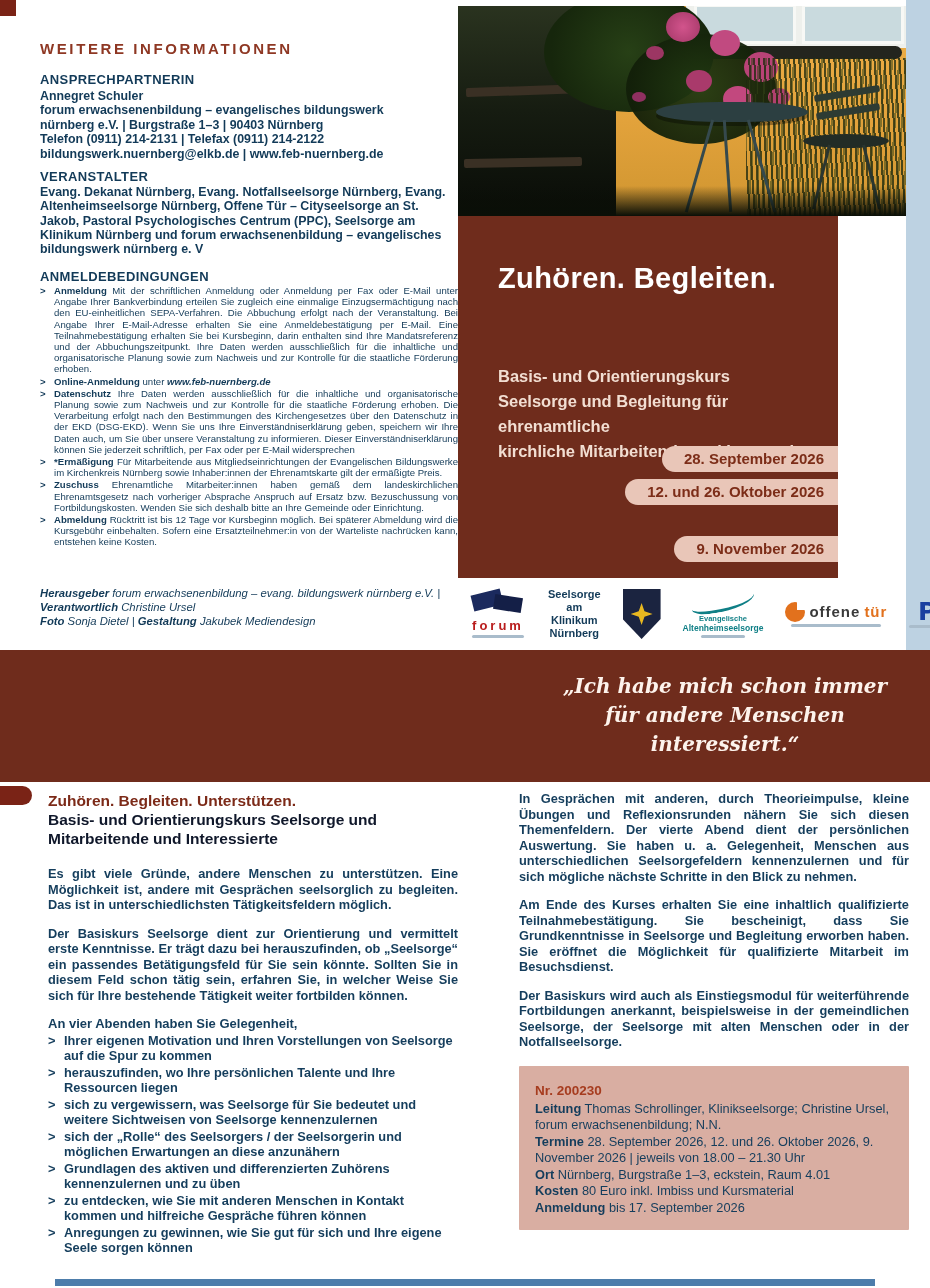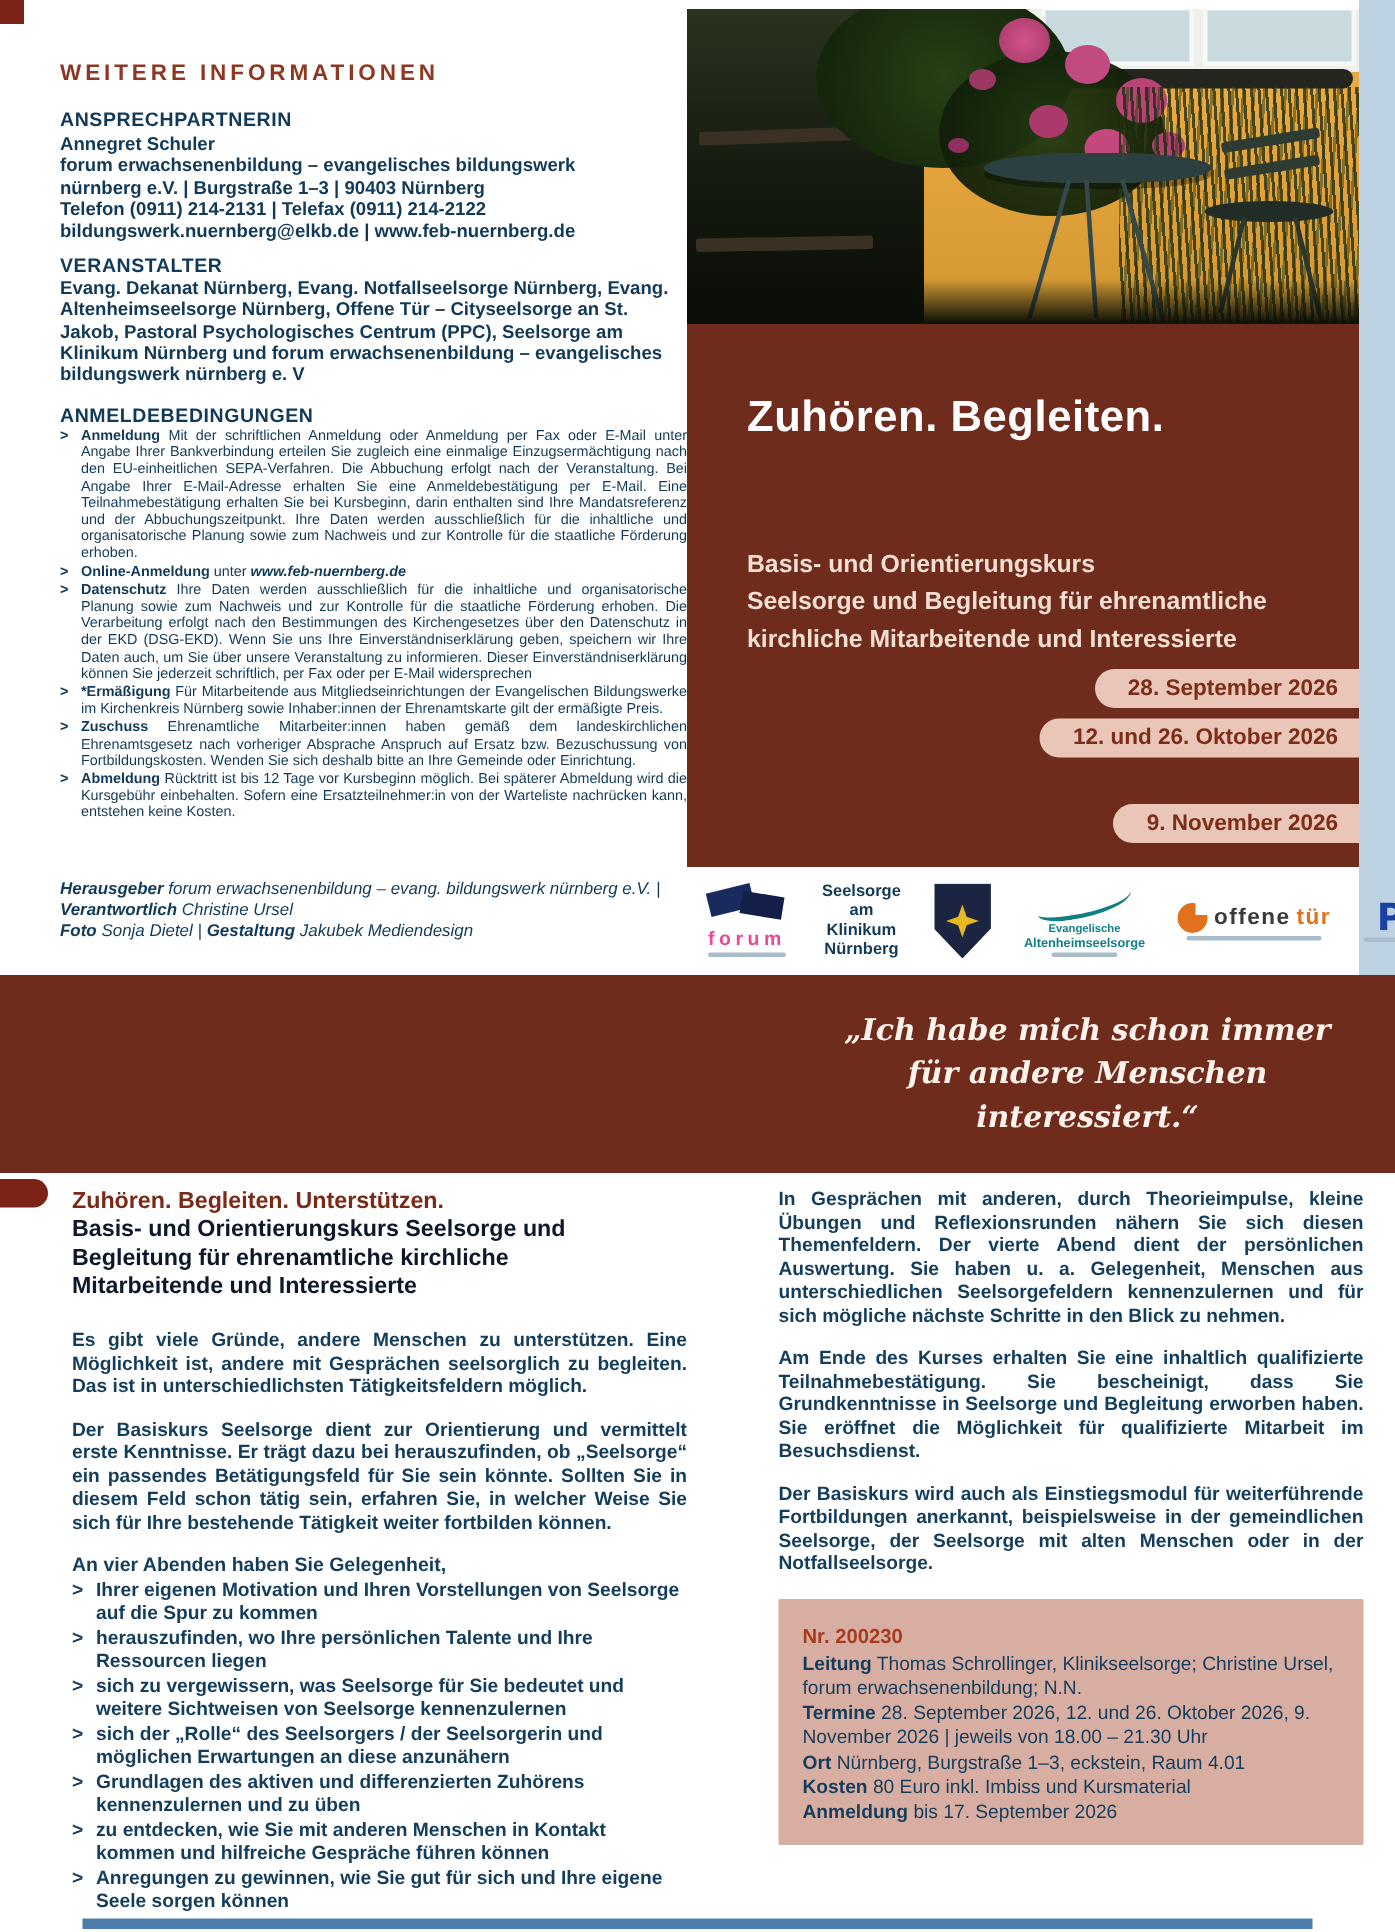--- a/index.html
+++ b/index.html
@@ -51,37 +51,37 @@
   .ph-tabletop{position:absolute;left:198px;top:96px;width:152px;height:20px;background:#2c3f41;border-radius:50%/60%;
                box-shadow:0 4px 0 rgba(0,0,0,.35);}
   .ph-leg{position:absolute;width:3px;background:#35494d;}
   .ph-grass{position:absolute;left:288px;top:52px;width:160px;height:158px;opacity:.9;
       background:repeating-linear-gradient(86deg,rgba(0,0,0,0) 0 3px,rgba(30,42,14,.85) 3px 5px),
                  repeating-linear-gradient(94deg,rgba(0,0,0,0) 0 5px,rgba(52,68,24,.6) 5px 7px);}
   .ph-chairbar{position:absolute;background:#2e3b33;height:7px;border-radius:2px;}
   .ph-chairseat{position:absolute;left:345px;top:128px;width:86px;height:14px;background:#222c26;border-radius:50%;}
   .ph-shadow{position:absolute;left:0;bottom:0;width:100%;height:30px;background:linear-gradient(0deg,#0a0f07,rgba(0,0,0,0));}
 
-  .hero-panel{position:absolute;left:458px;top:216px;width:448px;height:362px;background:#6f2c1c;}
+  .hero-panel{position:absolute;left:458px;top:216px;width:380px;height:362px;background:#6f2c1c;}
   .hero-title{position:absolute;left:40px;top:44px;color:#ffffff;font-size:29px;font-weight:bold;
               line-height:37px;letter-spacing:.4px;}
   .hero-sub{position:absolute;left:40px;top:148px;color:#f2ded2;font-size:16.5px;font-weight:bold;line-height:25px;}
   .pill{position:absolute;right:0;height:26px;background:#e9c6b8;color:#7c2d18;font-size:15px;
         font-weight:bold;line-height:26px;padding:0 14px 0 22px;border-radius:15px 0 0 15px;white-space:nowrap;}
   .pill.d1{top:230px;} .pill.d2{top:263px;} .pill.d3{top:296px;margin-top:24px;}
 
   
   .logo-strip{position:absolute;left:458px;top:578px;width:448px;height:72px;background:#ffffff;
               display:flex;align-items:center;gap:22px;padding-left:12px;box-sizing:border-box;}
   .lg{display:flex;flex-direction:column;align-items:center;justify-content:center;}
   .lg-forum-icon{position:relative;width:56px;height:28px;}
   .lg-forum-icon i{position:absolute;display:block;background:#1b2a5e;}
   .lg-forum-icon i.a{left:2px;top:2px;width:30px;height:16px;transform:rotate(-14deg);}
   .lg-forum-icon i.b{left:24px;top:6px;width:28px;height:15px;transform:rotate(9deg);background:#141f47;}
-  .lg-forum-word{font-size:13px;font-weight:bold;letter-spacing:3px;color:#ec4899;}
+  .lg-forum-word{font-size:13px;font-weight:bold;letter-spacing:3px;color:#b91c1c;}
   .lg-sub{height:3px;background:#a9bccb;border-radius:2px;margin-top:2px;}
   .lg-klinikum{font-size:11px;line-height:13px;font-weight:bold;color:#123a58;text-align:center;}
   .lg-shield{width:38px;height:50px;background:#1b2440;display:flex;align-items:center;justify-content:center;
              clip-path:polygon(0 0,100% 0,100% 60%,50% 100%,0 60%);}
   .lg-star{width:22px;height:22px;background:#e8b820;
            clip-path:polygon(50% 0,63% 37%,100% 50%,63% 63%,50% 100%,37% 63%,0 50%,37% 37%);}
   .lg-swoosh{width:64px;height:18px;border-bottom:3px solid #0f7f86;border-radius:0 0 70% 30%;transform:rotate(-8deg);}
   .lg-ahs1{font-size:7.5px;color:#0f7f86;font-weight:bold;margin-top:2px;}
   .lg-ahs2{font-size:8.5px;color:#0f7f86;font-weight:bold;}
   .lg-ot-row{display:flex;align-items:center;gap:4px;}
@@ -267,21 +267,20 @@
       <div>interessiert.“</div>
     </div>
   </div>
 
   <div class="red-tab"></div>
 
   <div class="col left">
     <div class="c-heading">Zuhören. Begleiten. Unterstützen.</div>
     <div class="c-subheading">
       <div>Basis- und Orientierungskurs Seelsorge und</div>
-      <div>Begleitung für ehrenamtliche kirchliche</div>
       <div>Mitarbeitende und Interessierte</div>
     </div>
     <div class="c-para" style="margin-top:18px;">Es gibt viele Gründe, andere Menschen zu unterstützen. Eine Möglichkeit ist, andere mit Gesprächen seelsorglich zu begleiten. Das ist in unterschiedlichsten Tätigkeitsfeldern möglich.</div>
     <div class="c-para">Der Basiskurs Seelsorge dient zur Orientierung und vermittelt erste Kenntnisse. Er trägt dazu bei herauszufinden, ob „Seelsorge“ ein passendes Betätigungsfeld für Sie sein könnte. Sollten Sie in diesem Feld schon tätig sein, erfahren Sie, in welcher Weise Sie sich für Ihre bestehende Tätigkeit weiter fortbilden können.</div>
     <div class="c-listheading">An vier Abenden haben Sie Gelegenheit,</div>
 
     <div class="b-item">
         <span class="bm">&gt;</span>
         <span class="bt">Ihrer eigenen Motivation und Ihren Vorstellungen von Seelsorge auf die Spur zu kommen</span>
       </div>

